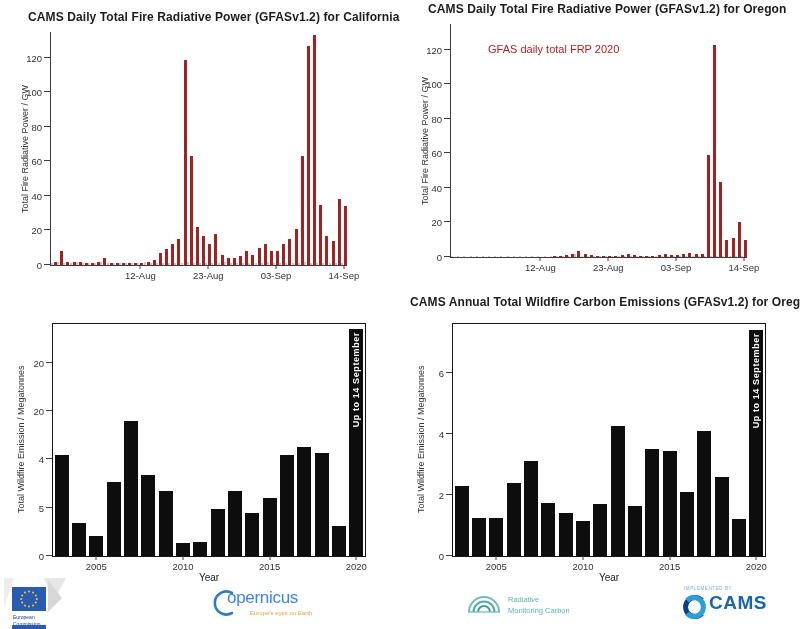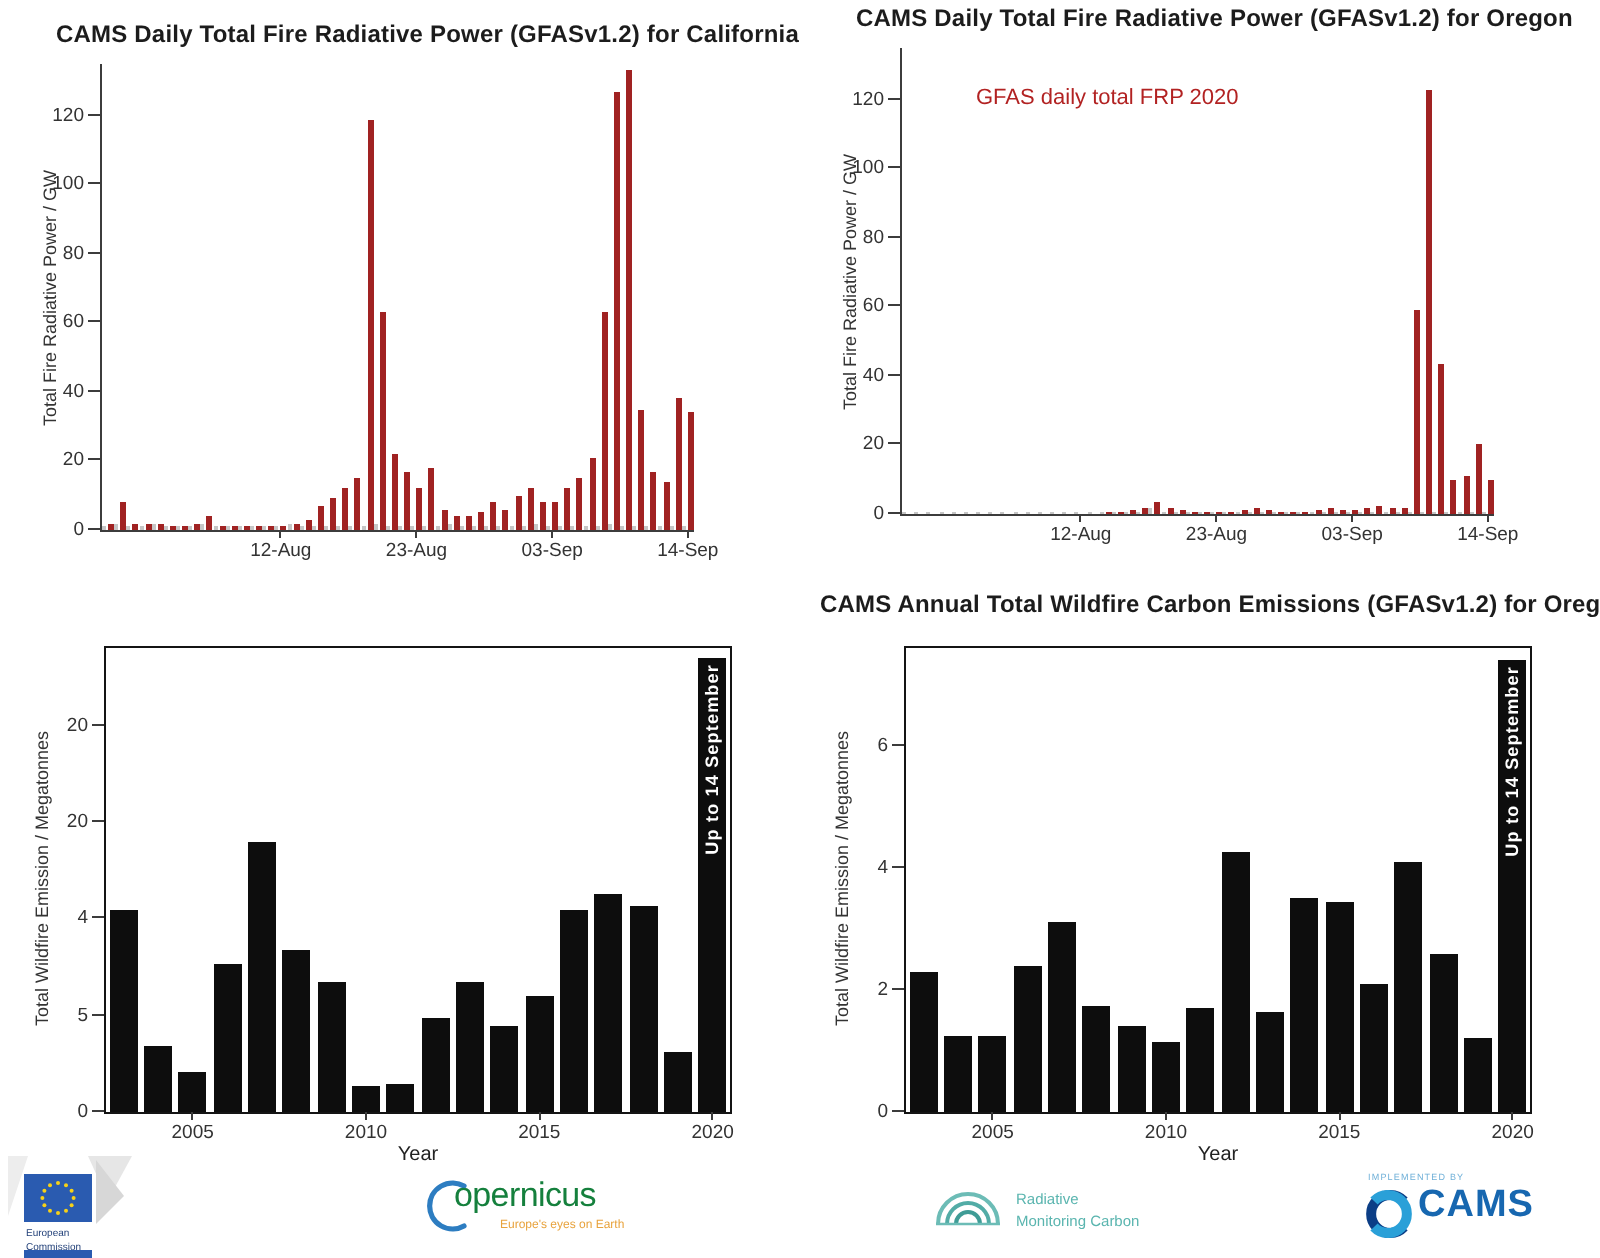--- a/index.html
+++ b/index.html
@@ -38,21 +38,21 @@
   .xlabel{position:absolute;left:50%;top:calc(100% + 16px);transform:translateX(-50%);font-size:10px;color:#222;}
 
   
   .logo{position:absolute;}
   .eu-logo{left:4px;top:578px;width:100px;height:51px;}
   .eu-shape{position:absolute;left:0;top:0;}
   .eu-flag{position:absolute;left:8px;top:9px;width:34px;height:24px;background:#2a5bb0;}
   .eu-text{position:absolute;left:9px;top:36px;font-size:5px;line-height:1.3;color:#24427a;}
   .eu-strip{position:absolute;left:8px;top:47px;width:34px;height:4px;background:#2a5bb0;}
   .cop-logo{left:210px;top:586px;width:130px;height:40px;}
-  .cop-text{position:absolute;left:17px;top:2px;font-size:17px;color:#15803d;letter-spacing:-0.3px;}
+  .cop-text{position:absolute;left:17px;top:2px;font-size:17px;color:#3b82f6;letter-spacing:-0.3px;}
   .cop-tag{position:absolute;left:40px;top:24px;font-size:6px;color:#e8a33d;}
   .ams-logo{left:464px;top:584px;width:130px;height:42px;}
   .ams-text{position:absolute;left:44px;top:11px;font-size:7.5px;line-height:1.4;color:#5ab5af;}
   .ecmwf-logo{left:678px;top:586px;width:120px;height:38px;}
   .ecmwf-by{position:absolute;left:6px;top:0;font-size:4.5px;letter-spacing:0.6px;color:#6fb0d8;}
   .ecmwf-icon{position:absolute;left:2px;top:7px;}
   .ecmwf-text{position:absolute;left:31px;top:6px;font-size:19px;font-weight:bold;color:#1767b0;letter-spacing:0.5px;}
 </style>
 </head>
 <body>

